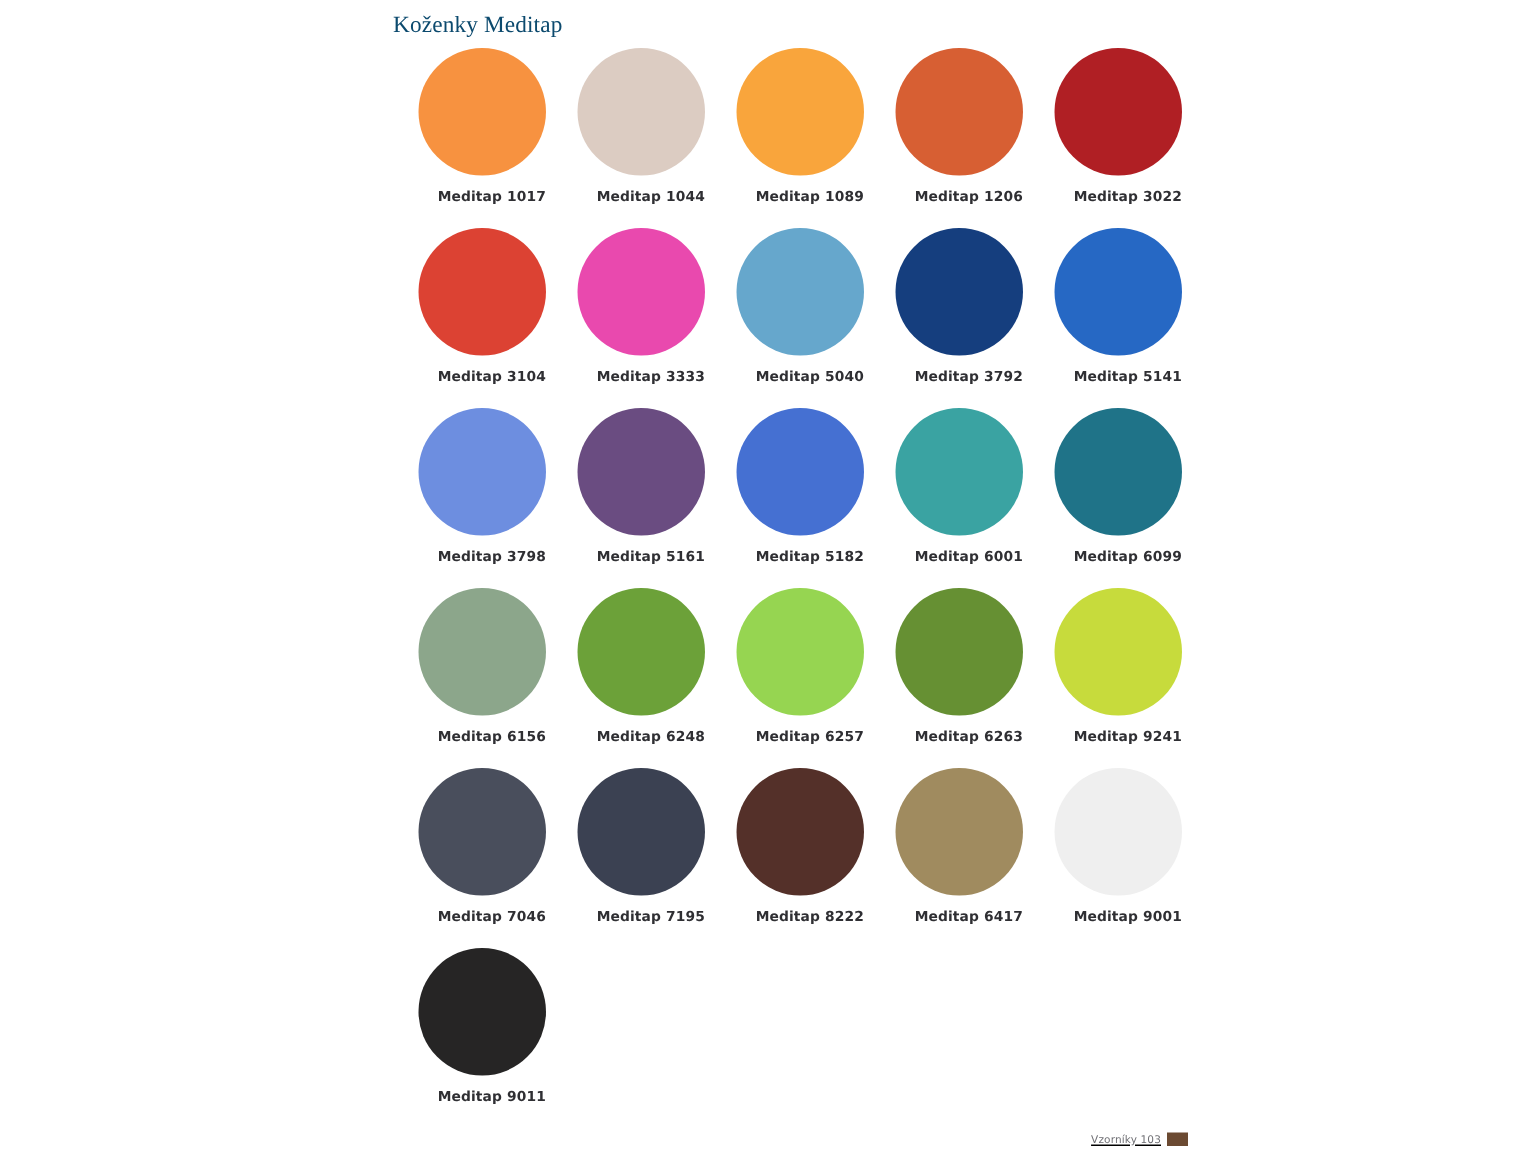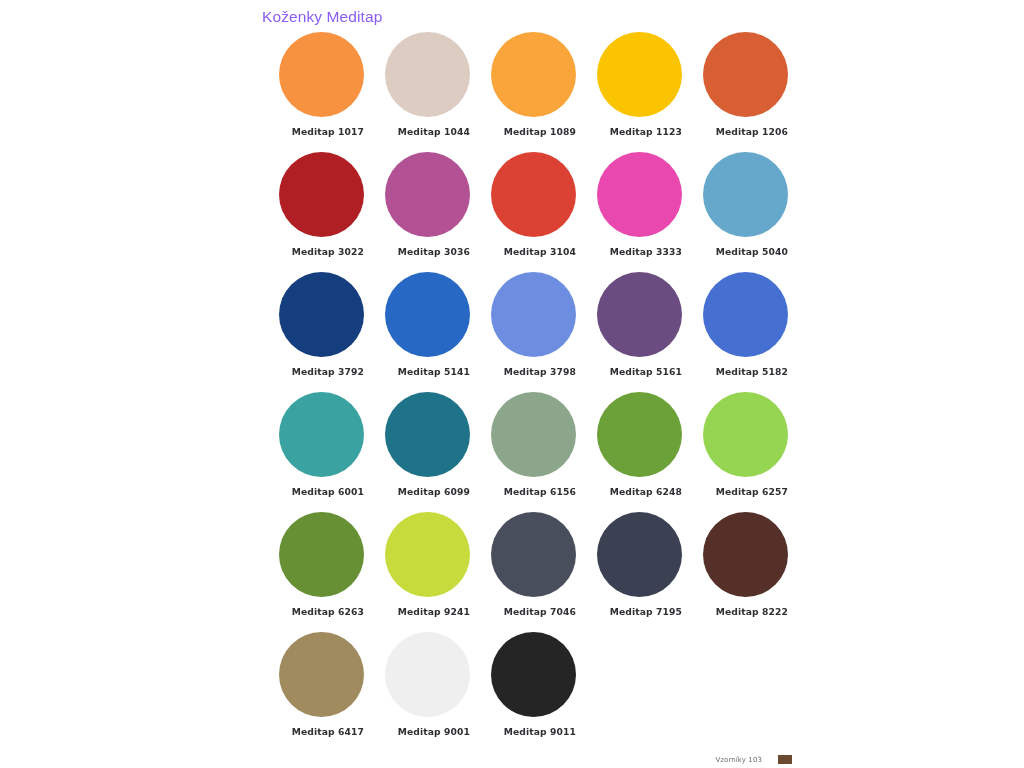--- a/index.html
+++ b/index.html
@@ -23,24 +23,24 @@
   }
   .content {
     position: absolute;
     left: 258px;
     top: 8px;
     width: 520px;
   }
   .page-title {
     font-size: 15.5px;
     font-weight: 400;
-    color: #8b5cf6;
+    color: #0c4a6e;
     letter-spacing: 0.1px;
     margin: 0 0 6px 4px;
-    font-family: Liberation Sans, sans-serif;
+    font-family: Liberation Serif, serif;
   }
   .swatch-grid {
     display: grid;
     grid-template-columns: repeat(5, 106px);
     grid-auto-rows: 120px;
     column-gap: 0px;
     row-gap: 0px;
     margin-top: 2px;
   }
   .swatch-cell {
@@ -66,21 +66,22 @@
     white-space: nowrap;
     text-align: center;
     font-family: "DejaVu Sans", "Liberation Sans", sans-serif;
   }
   .footer {
     position: absolute;
     right: 232px;
     bottom: 4px;
     display: flex;
     align-items: center;
-    gap: 16px;
+    gap: 4px;
+    text-decoration: underline;
   }
   .footer-text {
     font-size: 7px;
     color: #6f6f74;
     letter-spacing: 0.1px;
     white-space: nowrap;
     font-family: "DejaVu Sans", "Liberation Sans", sans-serif;
   }
   .footer-swatch {
     width: 14px;
@@ -104,34 +105,26 @@
         </div>
         <div class="swatch-cell">
           <div class="swatch-disc" style="background: rgb(220, 204, 194);"></div>
           <div class="swatch-label">Meditap 1044</div>
         </div>
         <div class="swatch-cell">
           <div class="swatch-disc" style="background: rgb(249, 165, 60);"></div>
           <div class="swatch-label">Meditap 1089</div>
         </div>
         <div class="swatch-cell">
-          <div class="swatch-disc" style="background: rgb(251, 196, 0);"></div>
-          <div class="swatch-label">Meditap 1123</div>
-        </div>
-        <div class="swatch-cell">
           <div class="swatch-disc" style="background: rgb(215, 95, 51);"></div>
           <div class="swatch-label">Meditap 1206</div>
         </div>
         <div class="swatch-cell">
           <div class="swatch-disc" style="background: rgb(176, 31, 36);"></div>
           <div class="swatch-label">Meditap 3022</div>
-        </div>
-        <div class="swatch-cell">
-          <div class="swatch-disc" style="background: rgb(178, 82, 148);"></div>
-          <div class="swatch-label">Meditap 3036</div>
         </div>
         <div class="swatch-cell">
           <div class="swatch-disc" style="background: rgb(220, 66, 51);"></div>
           <div class="swatch-label">Meditap 3104</div>
         </div>
         <div class="swatch-cell">
           <div class="swatch-disc" style="background: rgb(233, 73, 174);"></div>
           <div class="swatch-label">Meditap 3333</div>
         </div>
         <div class="swatch-cell">

